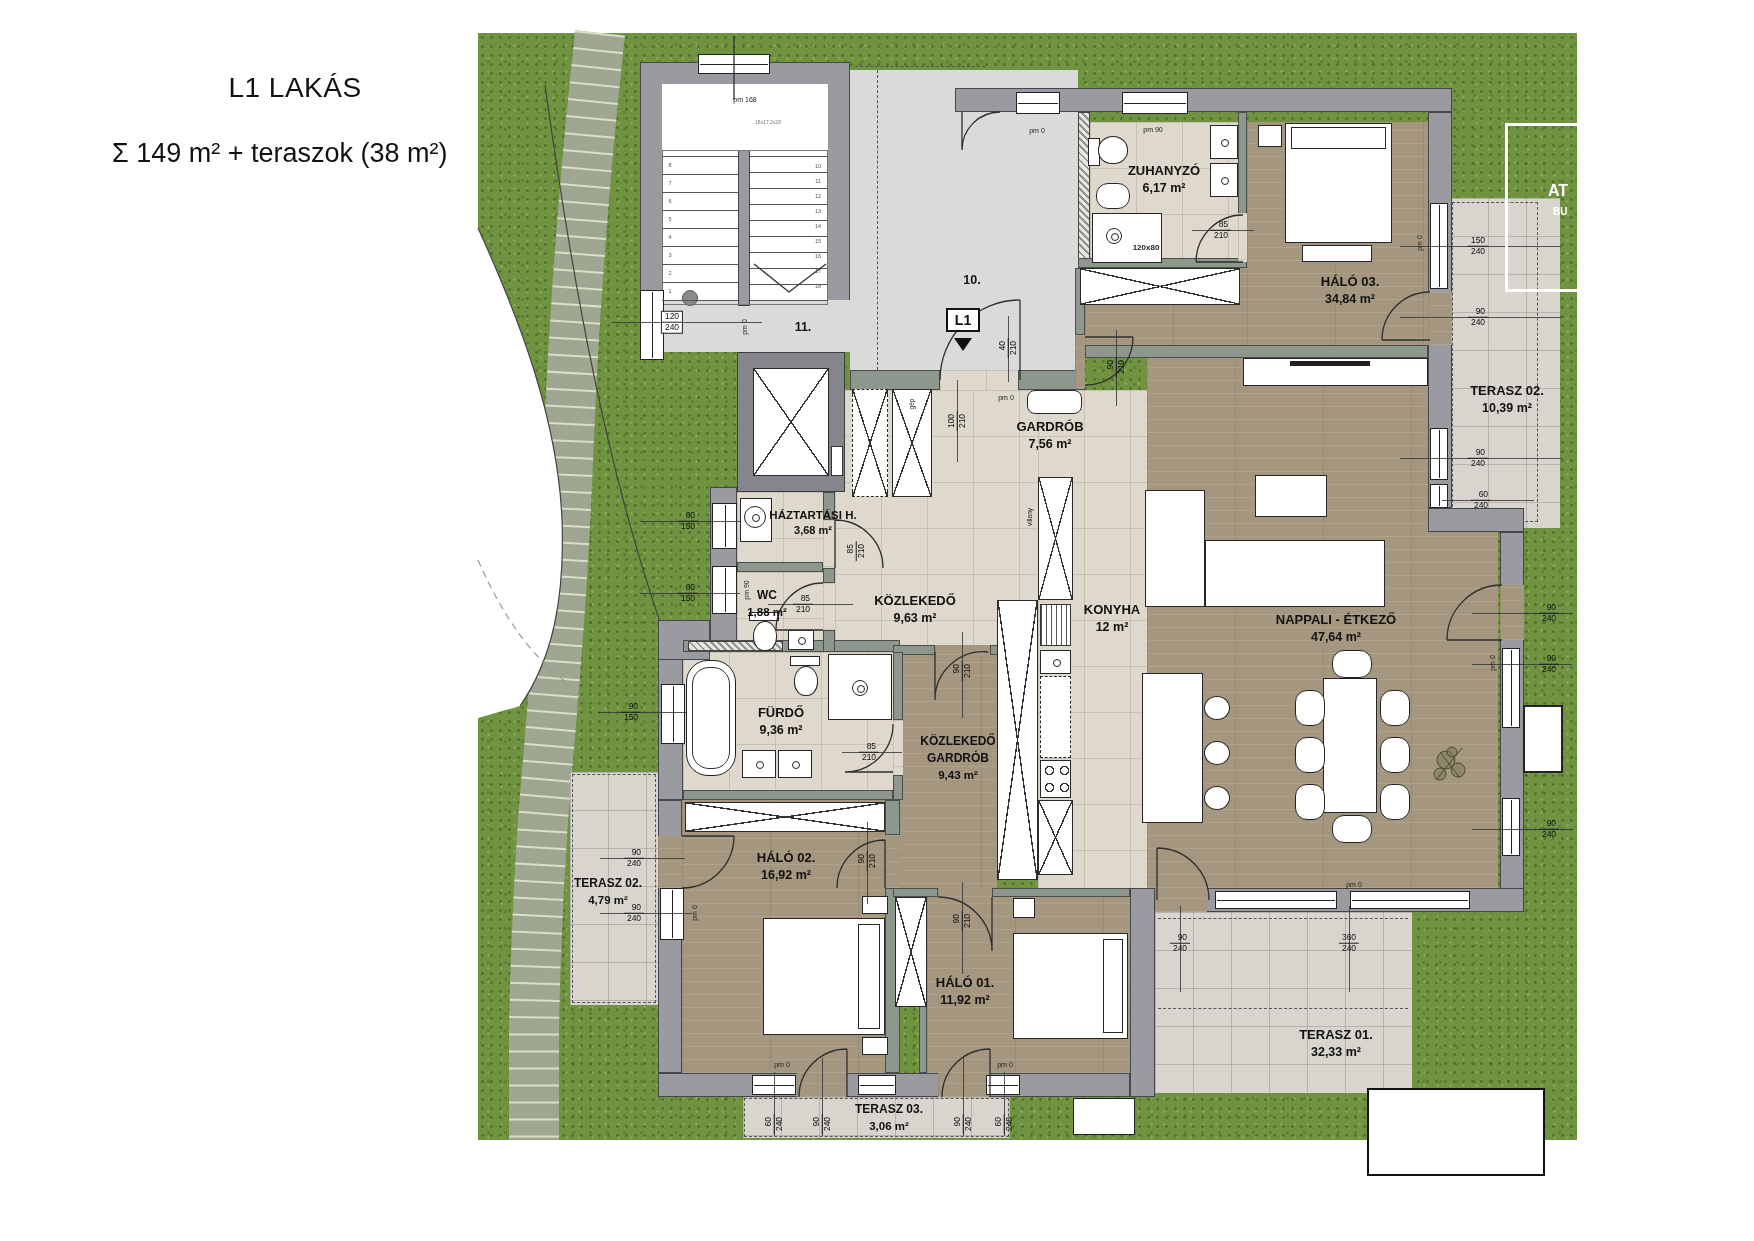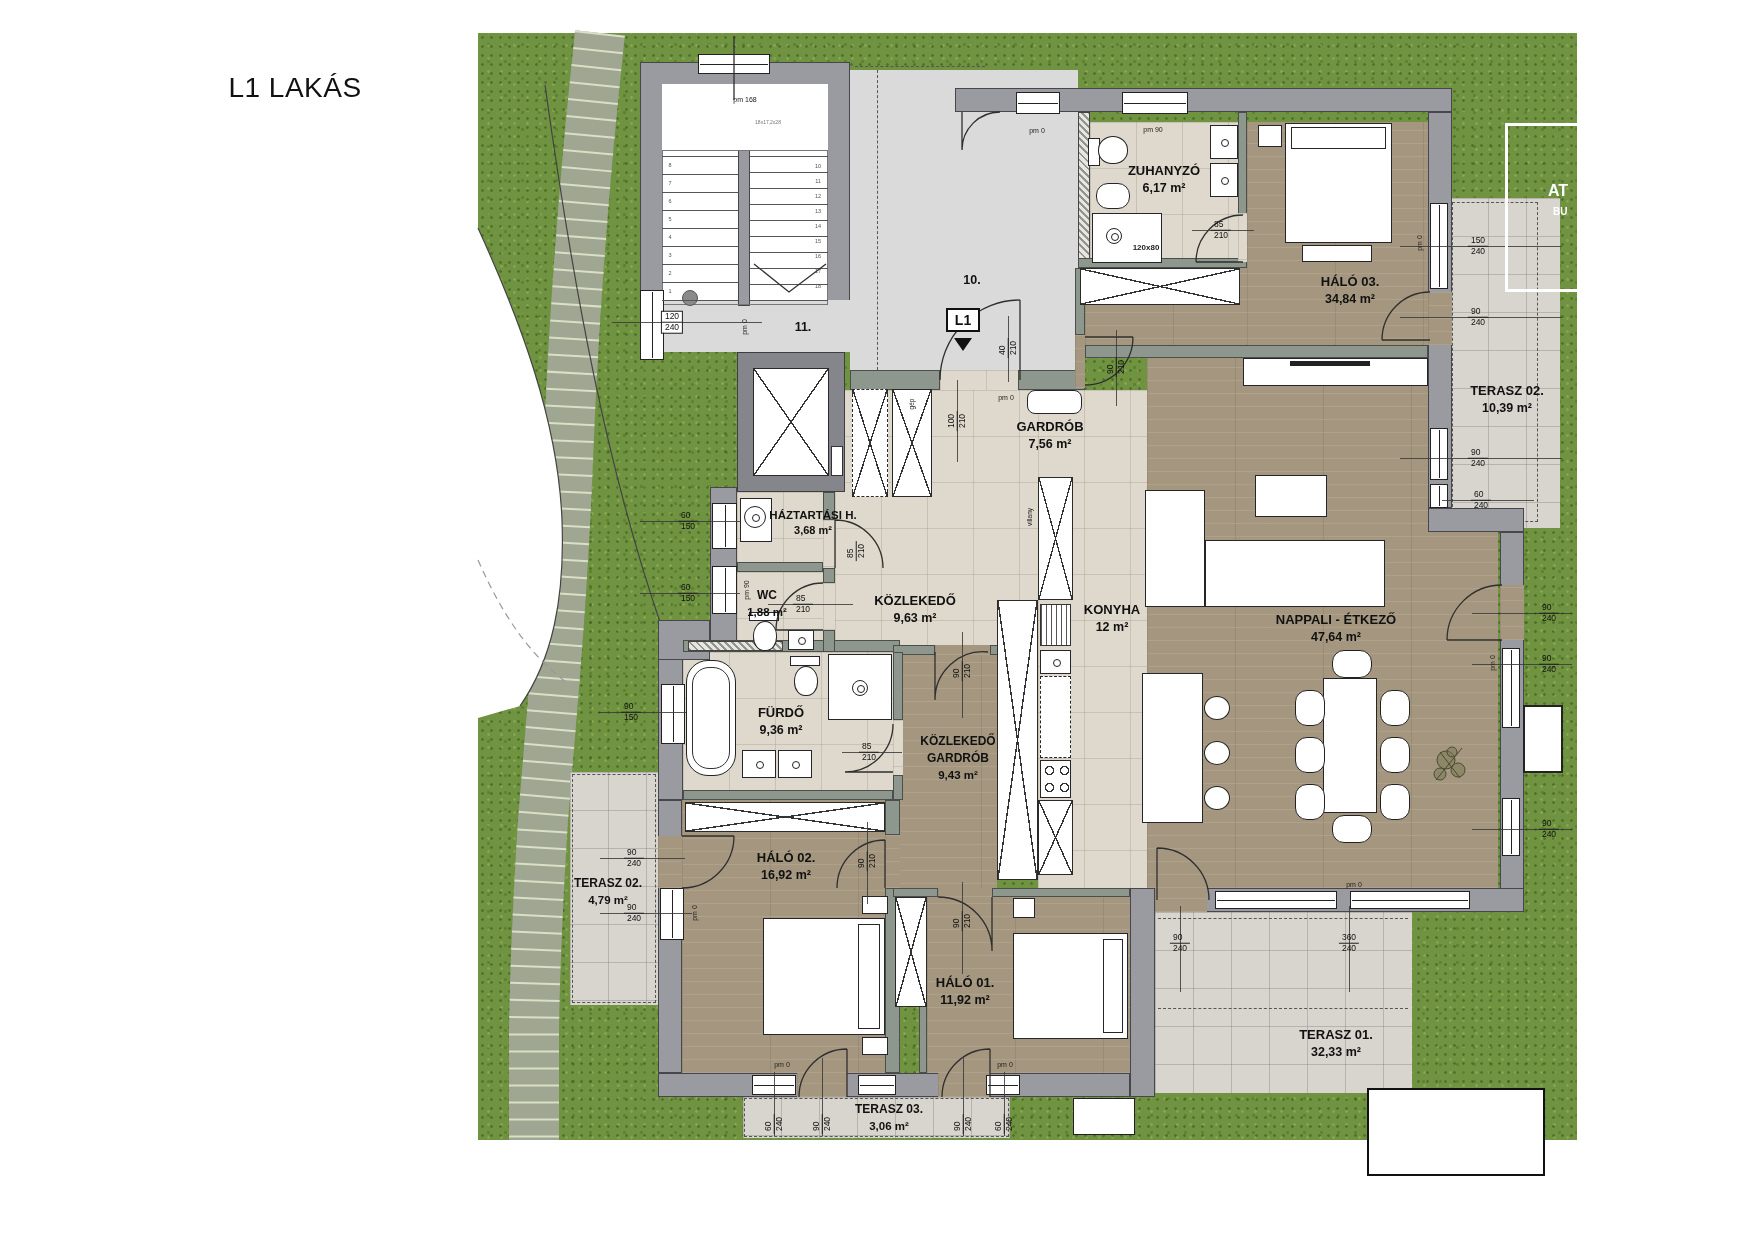--- a/index.html
+++ b/index.html
@@ -40,21 +40,21 @@
   .vlines{background:repeating-linear-gradient(90deg,#555 0 1px,#fff 1px 5px);border:1px solid #333}
   .dash-t{border-top:1.5px dashed #555}
   .dash-l{border-left:1.5px dashed #555}
   .dash-box{border:1px dashed #555}
   .rlabel{position:absolute;transform:translate(-50%,-50%);text-align:center;
      font-weight:bold;font-size:13px;line-height:1.4;white-space:nowrap;z-index:30}
   .rlabel .area{font-size:12.5px}
   .mark{position:absolute;transform:translate(-50%,-50%);font-weight:bold;font-size:12.5px;z-index:30}
   .tiny{position:absolute;transform:translate(-50%,-50%);font-size:7px;color:#222;white-space:nowrap;z-index:30}
   .tiny.rot{transform:translate(-50%,-50%) rotate(-90deg)}
-  .dim{position:absolute;transform:translate(-50%,-50%);text-align:left;font-size:8.5px;
+  .dim{position:absolute;transform:translate(-50%,-50%);text-align:right;font-size:8.5px;
        line-height:1.15;color:#111;z-index:31;white-space:nowrap}
   .dim span{display:block;padding:0 3px}
   .dim span:first-child{border-bottom:1px solid #222}
   .dim.rot{transform:translate(-50%,-50%) rotate(-90deg)}
   .dim.bg{background:#fff;outline:1px solid #222}
   .dline{position:absolute;background:#3a3a3a;z-index:29;opacity:.85}
   .toilet-bowl{background:#fff;border:1.5px solid #222;border-radius:50% 50% 46% 46%}
   .tub{background:#fff;border:1.5px solid #222;border-radius:22px}
   .tub:after{content:"";position:absolute;left:5px;top:6px;right:5px;bottom:6px;border:1px solid #333;border-radius:17px}
   .dotc:after{content:"";position:absolute;left:50%;top:50%;width:6px;height:6px;margin:-3px;border:1px solid #222;border-radius:50%;background:#fff}
@@ -72,20 +72,21 @@
   svg{position:absolute;left:0;top:0;z-index:25;pointer-events:none}
   #svgBase{z-index:1}
   .lvl2{z-index:2}.lvl3{z-index:3}.lvl4{z-index:4}.lvl5{z-index:5}.lvl6{z-index:6}
 </style>
 </head>
 <body>
 
 <div id="plan">
 
   <div id="title">L1 LAKÁS</div>
+  <div id="subtitle">Σ 149 m² + teraszok (38 m²)</div>
 
   <div class="a grass" style="left:478px;top:33px;width:1099px;height:1107px"></div>
 
   <svg id="svgBase" width="1754" height="1241">
     <path d="M600,33 C585,170 573,330 568,460 C563,590 553,700 543,820 C538,900 535,960 534,1030 L534,1140" fill="none" stroke="#9fa691" stroke-width="50"></path>
     <path d="M600,33 C585,170 573,330 568,460 C563,590 553,700 543,820 C538,900 535,960 534,1030 L534,1140" fill="none" stroke="#dadfc6" stroke-width="50" stroke-dasharray="2 15"></path>
     <path d="M478,228 C520,320 558,420 562,520 C565,600 552,660 520,706 L478,718 Z" fill="#ffffff"></path>
     <path d="M478,228 C520,320 558,420 562,520 C565,600 552,660 520,706" fill="none" stroke="#444" stroke-width="1.2"></path>
     <path d="M545,85 C575,300 608,470 660,622" fill="none" stroke="#444" stroke-width="1.2"></path>
     <path d="M478,560 C502,615 530,655 566,682" fill="none" stroke="#999" stroke-width="1.2" stroke-dasharray="7 5"></path>

